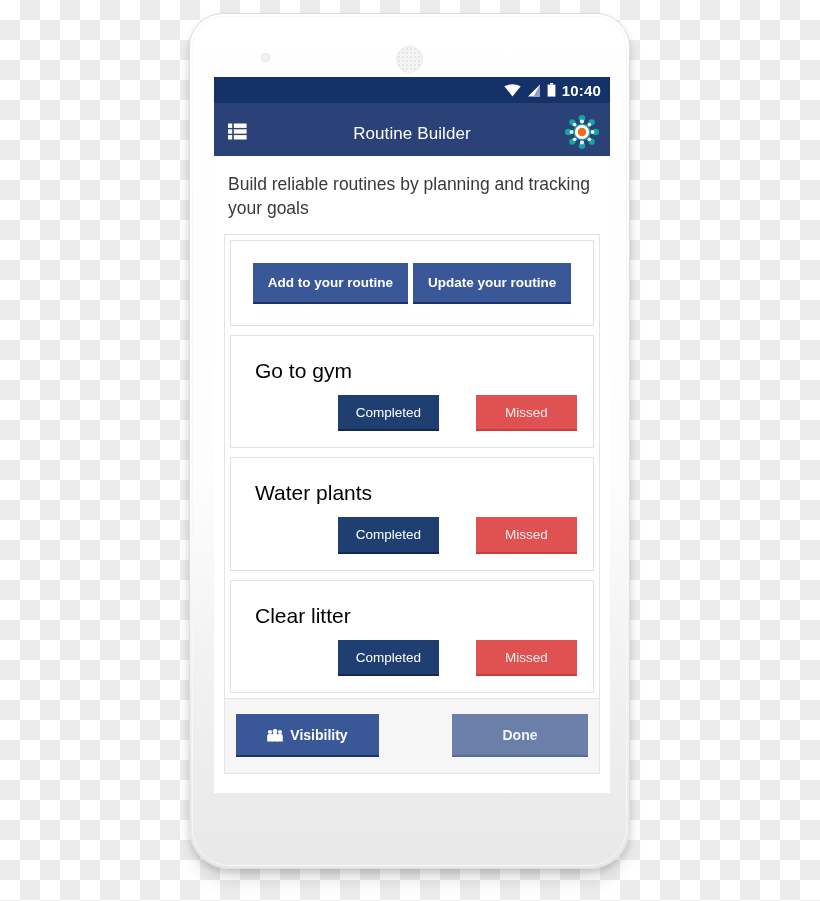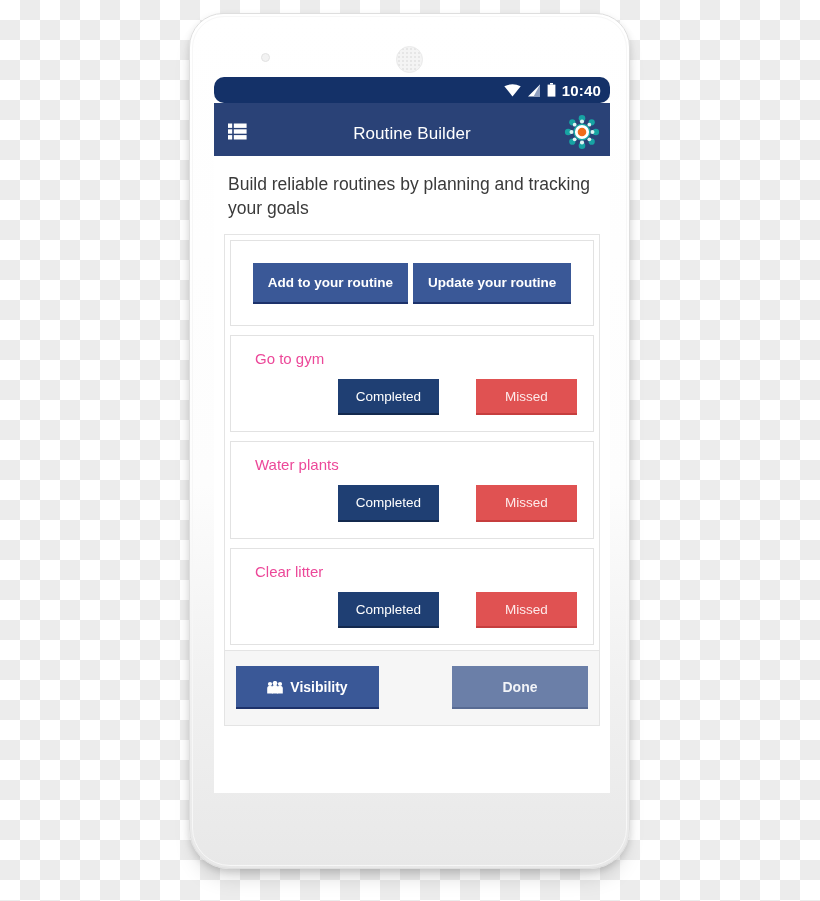--- a/index.html
+++ b/index.html
@@ -80,21 +80,20 @@
 
   
   .statusbar {
     height: 26px;
     background: #143168;
     display: flex;
     align-items: center;
     justify-content: flex-end;
     padding-right: 9px;
     gap: 6px;
-    border-radius: 10px;
   }
   .sb-icon { display: block; }
   .clock {
     color: #ffffff;
     font-size: 15px;
     font-weight: bold;
     letter-spacing: 0.2px;
     line-height: 1;
   }
 
@@ -165,24 +164,25 @@
   }
   .btn-primary {
     background: #3a5897;
     border-bottom: 2px solid #1d3straight;
     border-bottom: 2px solid #1d326b;
     padding: 13px 15px 12px 15px;
   }
 
   .task { padding: 14px 0 16px 0; }
   .task-title {
-    font-size: 15px;
-    color: #ec4899;
+    font-size: 21px;
+    color: #000000;
     padding: 0 0 0 24px;
     margin-bottom: 12px;
+    margin-top: 9px;
   }
   .task-buttons {
     display: flex;
     gap: 37px;
     padding-left: 107px;
   }
   .btn-completed {
     background: #1f3f73;
     border-bottom: 2px solid #13294e;
     padding: 11px 0 10px 0;

